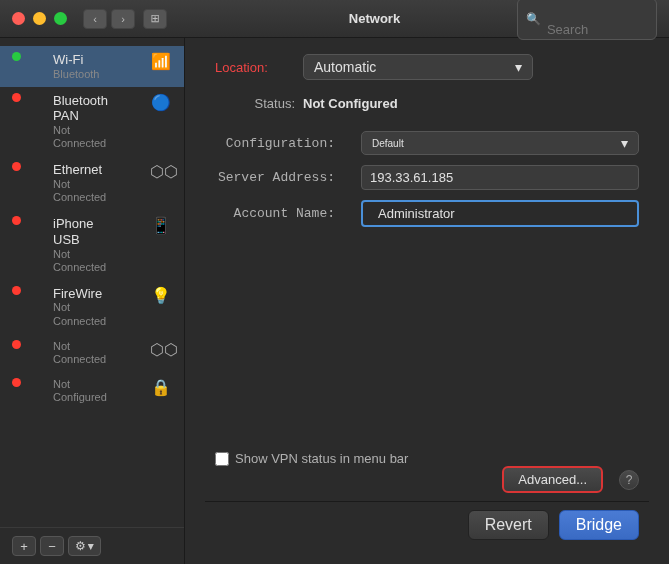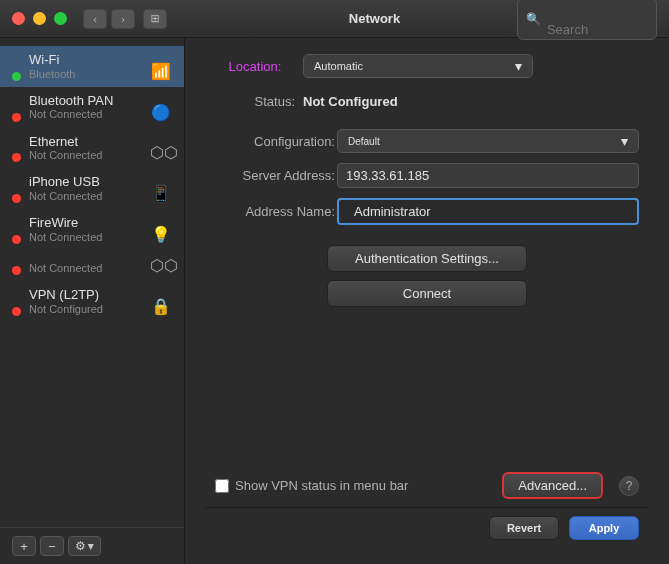--- a/index.html
+++ b/index.html
@@ -124,24 +124,25 @@
       font-size: 10px;
     }
 
     .net-list {
       flex: 1;
       overflow-y: auto;
       padding: 0 0 8px 0;
     }
     .net-item {
       display: flex;
-      align-items: flex-end;
+      align-items: flex-start;
       padding: 6px 12px;
       cursor: pointer;
       position: relative;
+      gap: 24px;
     }
     .net-item.selected { background: #3d5a7a; }
     .net-dot {
       width: 9px;
       height: 9px;
       border-radius: 50%;
       flex-shrink: 0;
       margin-right: 8px;
     }
     .dot-green { background: #28ca41; }
@@ -208,39 +209,39 @@
       flex-direction: column;
     }
 
     .location-row {
       display: flex;
       align-items: center;
       margin-bottom: 16px;
       padding: 0 10px;
     }
     .loc-label {
-      color: #d946ef;
+      color: #ef4444;
       font-size: 13px;
       margin-right: 8px;
-      text-align: center;
+      text-align: left;
       width: 80px;
     }
     .loc-select {
       flex: 1;
       display: flex;
       align-items: center;
       justify-content: space-between;
       background: #3d3d3d;
       border: 1px solid #555;
       border-radius: 5px;
       padding: 4px 10px;
       cursor: pointer;
       max-width: 230px;
     }
-    .loc-select span { font-size: 11px; color: #e0e0e0; }
+    .loc-select span { font-size: 14px; color: #e0e0e0; }
 
     .status-row {
       display: flex;
       align-items: center;
       margin-bottom: 20px;
       padding: 0 10px;
     }
     .status-label {
       color: #b0b0b0;
       font-size: 13px;
@@ -263,22 +264,23 @@
     }
     .form-row {
       display: flex;
       align-items: center;
     }
     .form-label {
       color: #b0b0b0;
       font-size: 13px;
       text-align: right;
       width: 120px;
-      margin-right: 2px;
+      margin-right: 26px;
       flex-shrink: 0;
+      font-family: Liberation Mono, monospace;
     }
     .form-input {
       flex: 1;
       background: #3a3a3a;
       border: 1px solid #555;
       border-radius: 4px;
       padding: 4px 8px;
       color: #e0e0e0;
       font-size: 13px;
       outline: none;
@@ -319,20 +321,21 @@
       cursor: pointer;
       min-width: 200px;
       text-align: center;
     }
 
     .spacer { flex: 1; }
 
     .bottom-bar {
       display: flex;
       padding: 8px 10px;
+      flex-direction: column;
     }
     .checkbox-wrap {
       display: flex;
       align-items: center;
       gap: 6px;
     }
     .checkbox-wrap input[type="checkbox"] {
       width: 14px;
       height: 14px;
       cursor: pointer;
@@ -375,25 +378,24 @@
       justify-content: flex-end;
       gap: 10px;
       padding: 8px 10px;
       border-top: 1px solid #1a1a1a;
     }
     .footer-btn {
       background: linear-gradient(to bottom, #4a4a4a, #3a3a3a);
       border: 1px solid #222;
       border-radius: 6px;
       color: #e0e0e0;
-      font-size: 11px;
+      font-size: 16px;
       padding: 5px 16px;
       cursor: pointer;
       min-width: 70px;
-      font-weight: bold;
     }
     .footer-btn.primary {
       background: linear-gradient(to bottom, #4a7bd4, #3a6bc4);
       border: 1px solid #2a5ab4;
       color: #fff;
     }
 
     
     .wifi-icon { color: #4a90d9; font-size: 16px; }
     .bt-icon { color: #4a90d9; font-size: 16px; }
@@ -474,21 +476,20 @@
         <div class="net-dot dot-red"></div>
         <div class="net-info">
           <div class="net-status">Not Connected</div>
         </div>
         <div class="net-icon">⬡⬡</div>
       </div>
 
       <div class="net-item">
         <div class="net-dot dot-red"></div>
         <div class="net-info">
-          <div class="net-name">VPN (L2TP)</div>
           <div class="net-status">Not Configured</div>
         </div>
         <div class="net-icon">🔒</div>
       </div>
     </div>
 
     <div class="sidebar-footer">
       <button class="sidebar-footer-btn">+</button>
       <button class="sidebar-footer-btn">−</button>
       <button class="gear-btn">
@@ -519,42 +520,38 @@
         <div class="form-select">
           <span>Default</span>
           <span class="chevron-down" style="font-size: 14px; line-height: 1;">▾</span>
         </div>
       </div>
       <div class="form-row">
         <span class="form-label">Server Address:</span>
         <input type="text" class="form-input" value="193.33.61.185" style="">
       </div>
       <div class="form-row">
-        <span class="form-label">Address Name:</span>
+        <span class="form-label">Account Name:</span>
         <input type="text" class="form-input focused" value="Administrator" style="">
       </div>
     </div>
 
-    <div class="action-btns">
-      <button class="mac-btn">Authentication Settings...</button>
-      <button class="mac-btn">Connect</button>
-    </div>
 
     <div class="spacer"></div>
 
     <div class="bottom-bar">
       <div class="checkbox-wrap">
         <input type="checkbox" style="">
         <span class="checkbox-label">Show VPN status in menu bar</span>
       </div>
       <div class="bottom-right">
         <button class="advanced-btn">Advanced...</button>
         <button class="help-btn">?</button>
       </div>
     </div>
 
     <div class="footer-btns">
       <button class="footer-btn">Revert</button>
-      <button class="footer-btn primary">Apply</button>
+      <button class="footer-btn primary">Bridge</button>
     </div>
 
   </div>
 </div>
 
 </body></html>

